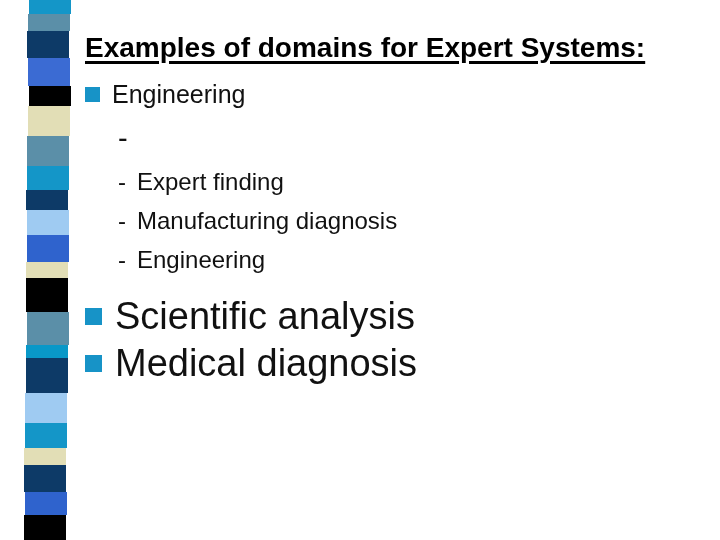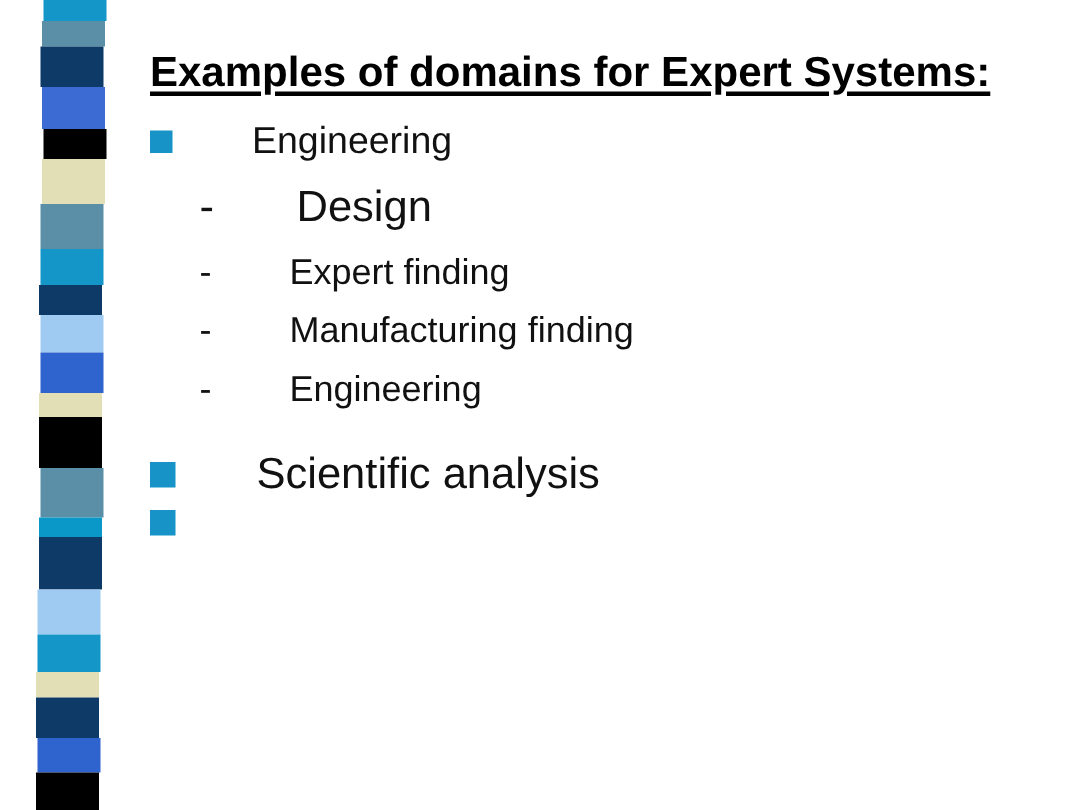--- a/index.html
+++ b/index.html
@@ -17,41 +17,41 @@
     left: 26px; top: 0;
     width: 44px; height: 540px;
   }
   .strip .blk {
     width: 42px;
   }
 
   
   .content {
     position: absolute;
-    left: 100px; top: 32px;
+    left: 85px; top: 32px;
     width: 600px;
     color: #111111;
   }
   .title {
     margin: 0 0 14px 0;
     font-size: 28px;
     line-height: 32px;
     font-weight: bold;
     color: #000000;
     text-decoration: underline;
     text-decoration-thickness: 3px;
     text-underline-offset: 4px;
     letter-spacing: 0px;
   }
 
   .row {
     display: flex;
     align-items: center;
   }
-  .row .txt { white-space: nowrap; margin-left: 41px; }
+  .row .txt { white-space: nowrap; }
 
   .bullet {
     display: inline-block;
     background: var(--bullet, #1793c7);
     flex: 0 0 auto;
   }
 
   
   .row.md {
     font-size: 25px;
@@ -74,21 +74,21 @@
     font-size: 24px;
     line-height: 39px;
     padding-left: 33px;
   }
   .row.dash .marker { margin-right: 11px; }
 
   .gap { height: 14px; }
 
   
   .row.lg {
-    font-size: 29px;
+    font-size: 38px;
     line-height: 47px;
     text-align: center;
   }
   .row.lg .bullet { width: 17px; height: 17px; margin-right: 13px; }
 </style>
 </head>
 <body style="background: rgb(255, 255, 255);">
 
 <div class="strip" id="strip">
     <div class="blk" style="height: 14px; background: rgb(20, 150, 200); margin-left: 3px;"></div>
@@ -118,42 +118,42 @@
 <div class="content">
   <h1 class="title">Examples of domains for Expert Systems:</h1>
 
   <div class="row md">
     <span class="bullet"></span>
     <span class="txt">Engineering</span>
   </div>
 
   <div class="row dash-lg">
     <span class="marker">-</span>
-    <span class="txt">Design</span>
   </div>
 
   <div class="row dash">
     <span class="marker">-</span>
     <span class="txt">Expert finding</span>
   </div>
 
   <div class="row dash">
     <span class="marker">-</span>
-    <span class="txt">Manufacturing finding</span>
+    <span class="txt">Manufacturing diagnosis</span>
   </div>
 
   <div class="row dash">
     <span class="marker">-</span>
     <span class="txt">Engineering</span>
   </div>
 
   <div class="gap"></div>
 
   <div class="row lg">
     <span class="bullet"></span>
     <span class="txt">Scientific analysis</span>
   </div>
 
   <div class="row lg">
     <span class="bullet"></span>
+    <span class="txt">Medical diagnosis</span>
   </div>
 
 </div>
 
 </body></html>

